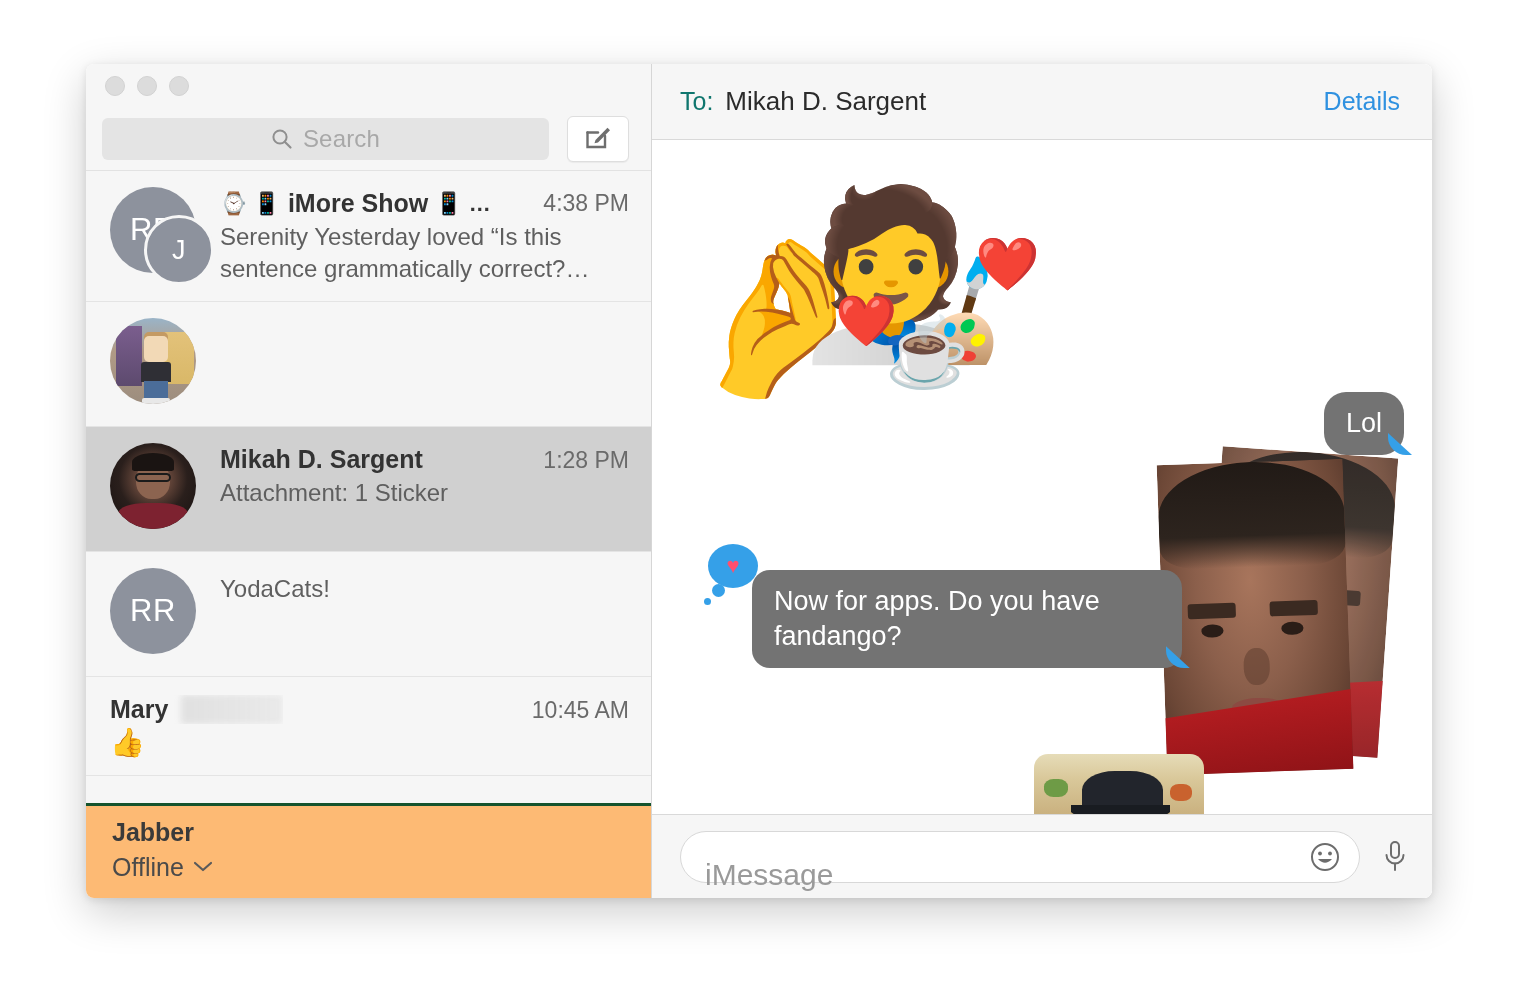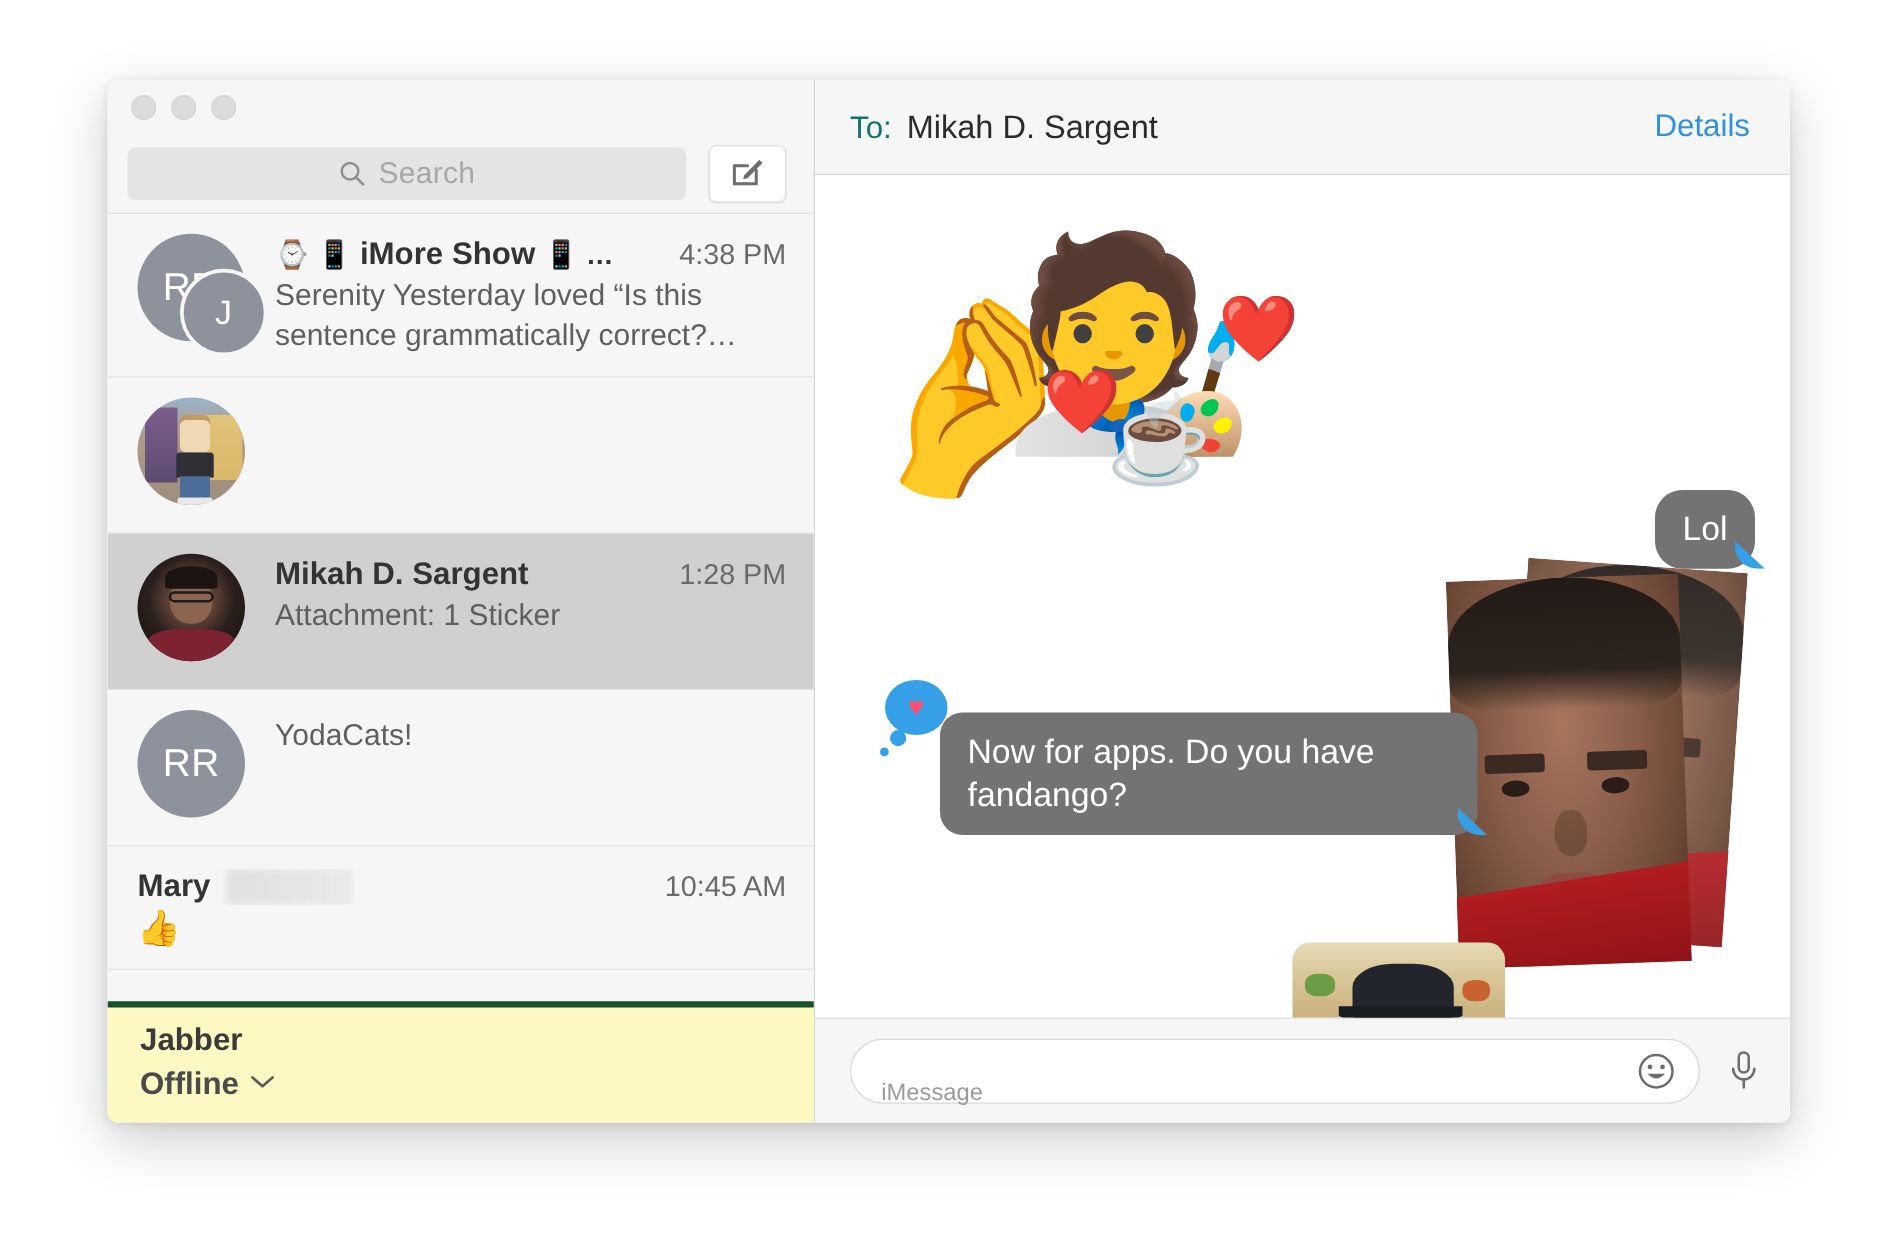--- a/index.html
+++ b/index.html
@@ -236,38 +236,38 @@
     background: linear-gradient(90deg, rgba(190,190,190,0.38), rgba(205,205,205,0.30));
     filter: blur(3px);
     border-radius: 3px;
     margin-left: 6px;
     user-select: none;
   }
 
   
   #sidebar-footer {
     flex-shrink: 0;
-    border-top: 5px solid #14532d;
-    background: #fef9c3;
+    border-top: 3px solid #14532d;
+    background: #fdba74;
     padding: 12px 0 16px 26px;
   }
   #account-name {
     font-size: 25px;
     font-weight: bold;
     color: #3a3a3a;
   }
   #status-row {
     display: flex;
     align-items: center;
     gap: 9px;
     margin-top: 6px;
     cursor: pointer;
     width: fit-content;
   }
-  #status-text { font-size: 25px; color: #4a4a4a; font-weight: bold; }
+  #status-text { font-size: 25px; color: #4a4a4a; }
 
   
   #chat-panel {
     flex: 1;
     display: flex;
     flex-direction: column;
     background: #ffffff;
     min-width: 0;
   }
 
@@ -450,21 +450,21 @@
     border-radius: 26px;
     display: flex;
     align-items: center;
     padding: 0 18px 0 24px;
     gap: 12px;
   }
   #message-input {
     flex: 1;
     border: none;
     outline: none;
-    font-size: 19px;
+    font-size: 30px;
     color: #2b2b2b;
     font-family: "Liberation Sans", sans-serif;
     background: transparent;
     margin-top: 36px;
   }
   #message-input::placeholder { color: #9a9a9a; }
   .compose-icon { cursor: pointer; display: flex; align-items:center; }
 </style>
 </head>
 <body>

